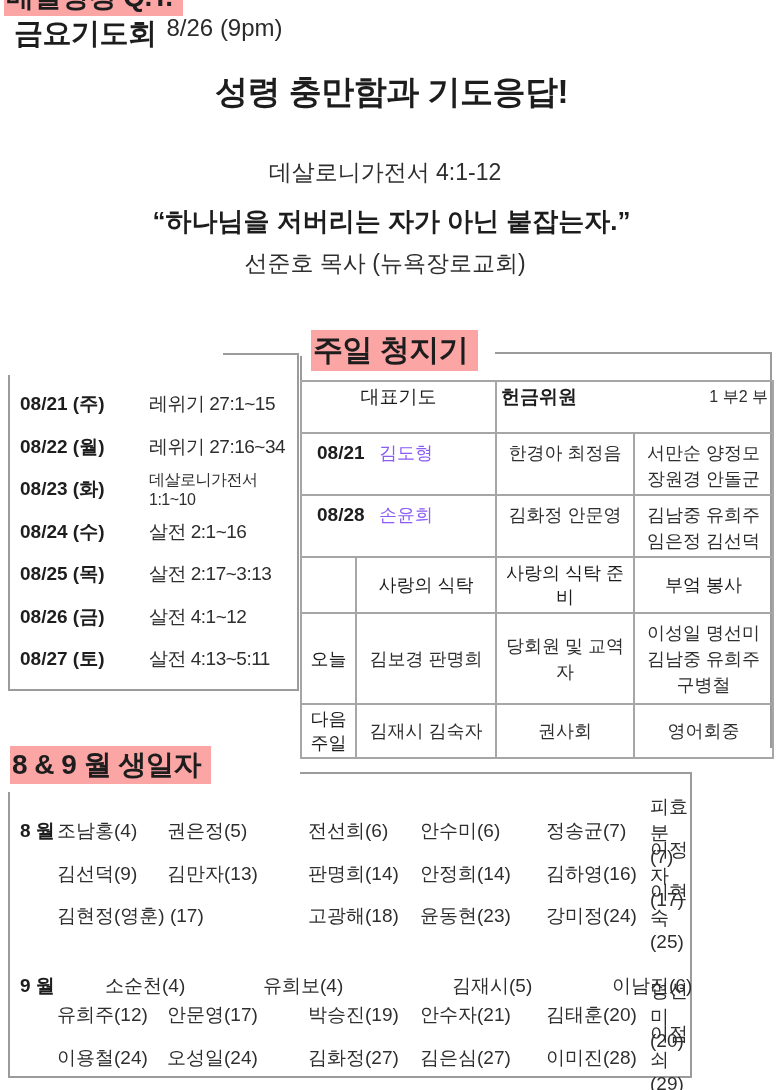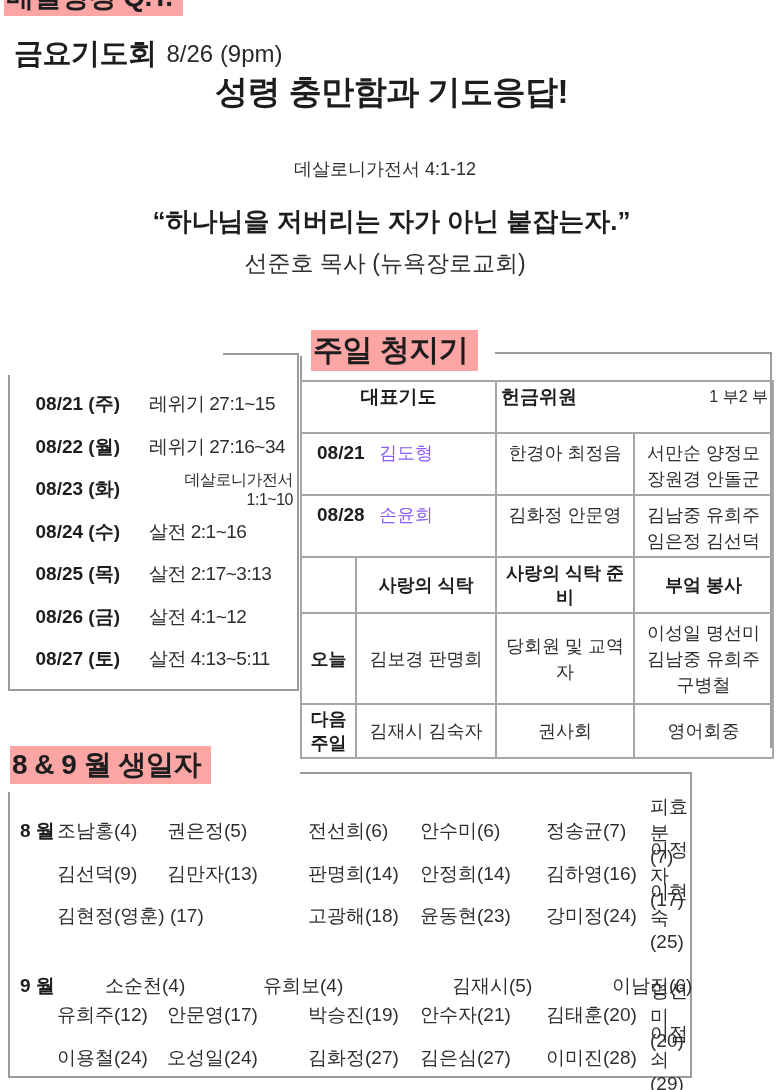--- a/index.html
+++ b/index.html
@@ -6,60 +6,60 @@
   html,body { width:783px; height:1090px; }
   body {
     position:relative;
     background:#ffffff;
     font-family:"Liberation Sans","DejaVu Sans",sans-serif;
     color:#1d1d1d;
     overflow:hidden;
   }
 
   
-  .event-line { position:absolute; left:14px; top:14px; display:flex; align-items:center; gap:10px;margin-top:20px; }
+  .event-line { position:absolute; left:14px; top:14px; display:flex; align-items:flex-start; gap:10px; }
   .event-name { font-size:29px; font-weight:bold; letter-spacing:-0.5px; }
   .event-time { font-size:24px; color:#2a2a2a; }
   .main-title { position:absolute; left:0; top:70px; width:783px; text-align:center;
                 font-size:33px; font-weight:bold; letter-spacing:-0.5px; }
-  .scripture  { position:absolute; left:0; top:157px; width:770px; text-align:center; font-size:18px; color:#2e2e2e; }
+  .scripture  { position:absolute; left:0; top:157px; width:770px; text-align:center; font-size:23px; color:#2e2e2e; }
   .quote      { position:absolute; left:0; top:204px; width:783px; text-align:center; font-size:26px; font-weight:bold; }
   .speaker    { position:absolute; left:0; top:248px; width:770px; text-align:center; font-size:23px; color:#2e2e2e; }
 
   
   .edge { position:absolute; background:#9b9b9b; }
   .e-top { height:2px; top:0; right:0; }
   .e-left { width:2px; left:0; bottom:0; }
   .e-right { width:2px; right:0; top:0; bottom:0; }
   .e-bottom { height:2px; left:0; right:0; bottom:0; }
 
   .section-title {
     position:absolute; font-weight:bold; letter-spacing:-0.5px;
     background:#fca5a5; padding:0 10px 0 2px; white-space:nowrap;
   }
 
   
-  .qt-box { position:absolute; left:8px; top:353px; width:291px; height:338px;text-align:right; }
+  .qt-box { position:absolute; left:8px; top:353px; width:291px; height:338px; }
   .qt-box .e-top { left:215px; }
   .qt-box .e-left { top:22px; }
   .qt-title { left:4px; top:-22px; font-size:28px; }
   .qt-list { position:absolute; left:12px; top:30px; right:6px; }
   .qt-row { height:42.5px; display:flex; align-items:center; }
   .qt-date { width:100px; flex:0 0 100px; font-weight:bold; font-size:19px; }
   .qt-reading { font-size:19px; color:#2e2e2e; letter-spacing:-0.5px;margin-left:29px; }
   .qt-row.small .qt-reading { font-size:16px; }
 
   
   .st-title { left:311px; top:330px; font-size:30px; }
   .st-box { position:absolute; left:300px; top:352px; width:472px; height:396px; }
   .st-box .e-top { left:195px; }
   .st-box .e-left { top:4px; }
   .st-table { position:absolute; left:0; top:28px; width:472px; border-collapse:collapse; table-layout:fixed; }
   .st-table td { border:2px solid #a6a6a6; font-size:18px; text-align:center; vertical-align:middle; line-height:26px; padding:2px 4px; }
-  .st-table .th { font-weight:bold; }
+  .st-table .th { font-weight:normal; }
   .r1 td { height:50px; vertical-align:top; }
   .r2 td { height:62px; vertical-align:top; padding-top:6px; }
   .r3 td { height:56px; vertical-align:top; padding-top:6px; }
   .r4 td { height:56px; line-height:24px; }
   .r5 td { height:91px; }
   .r6 td { height:52px; line-height:24px; }
   .offering-head { display:flex; flex-direction:row; justify-content:space-between; height:46px; }
   .offering-head .o-main { font-weight:bold; font-size:19px; }
   .offering-head .o-parts { display:flex; font-weight:normal; font-size:16px; color:#2e2e2e; }
   .offering-head .o-parts span { width:50%; }

